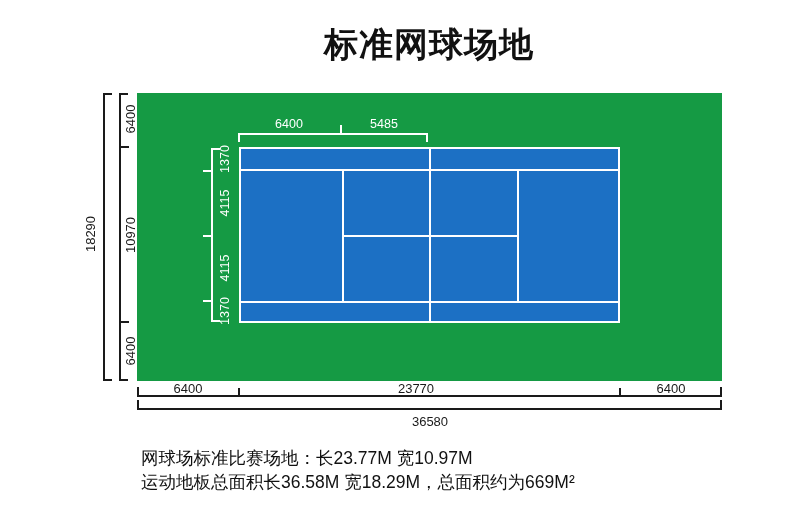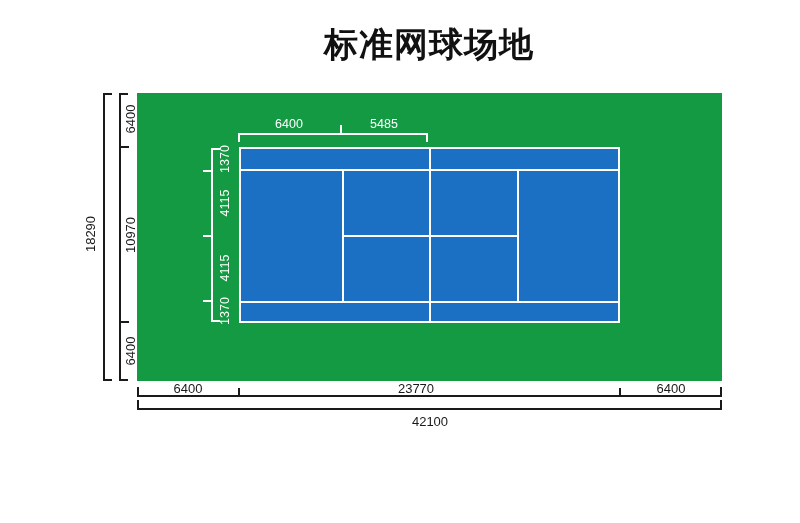--- a/index.html
+++ b/index.html
@@ -97,17 +97,21 @@
     <div class="abs dline-b" style="left:619px;top:388px;width:2px;height:8px;"></div>
     <div class="abs dlabel-b ctr" style="left:188px;top:388px;">6400</div>
     <div class="abs dlabel-b ctr" style="left:416px;top:388px;">23770</div>
     <div class="abs dlabel-b ctr" style="left:671px;top:388px;">6400</div>
   </div>
 
   <div>
     <div class="abs dline-b" style="left:137px;top:408px;width:585px;height:2px;"></div>
     <div class="abs dline-b" style="left:137px;top:400px;width:2px;height:10px;"></div>
     <div class="abs dline-b" style="left:720px;top:400px;width:2px;height:10px;"></div>
-    <div class="abs dlabel-b ctr" style="left:430px;top:421px;">42100</div>
+    <div class="abs dlabel-b ctr" style="left:430px;top:421px;">36580</div>
   </div>
 
+  <div class="abs caption">
+    <div>网球场标准比赛场地：长23.77M 宽10.97M</div>
+    <div>运动地板总面积长36.58M 宽18.29M，总面积约为669M²</div>
+  </div>
 
 </div>
 
 </body></html>

